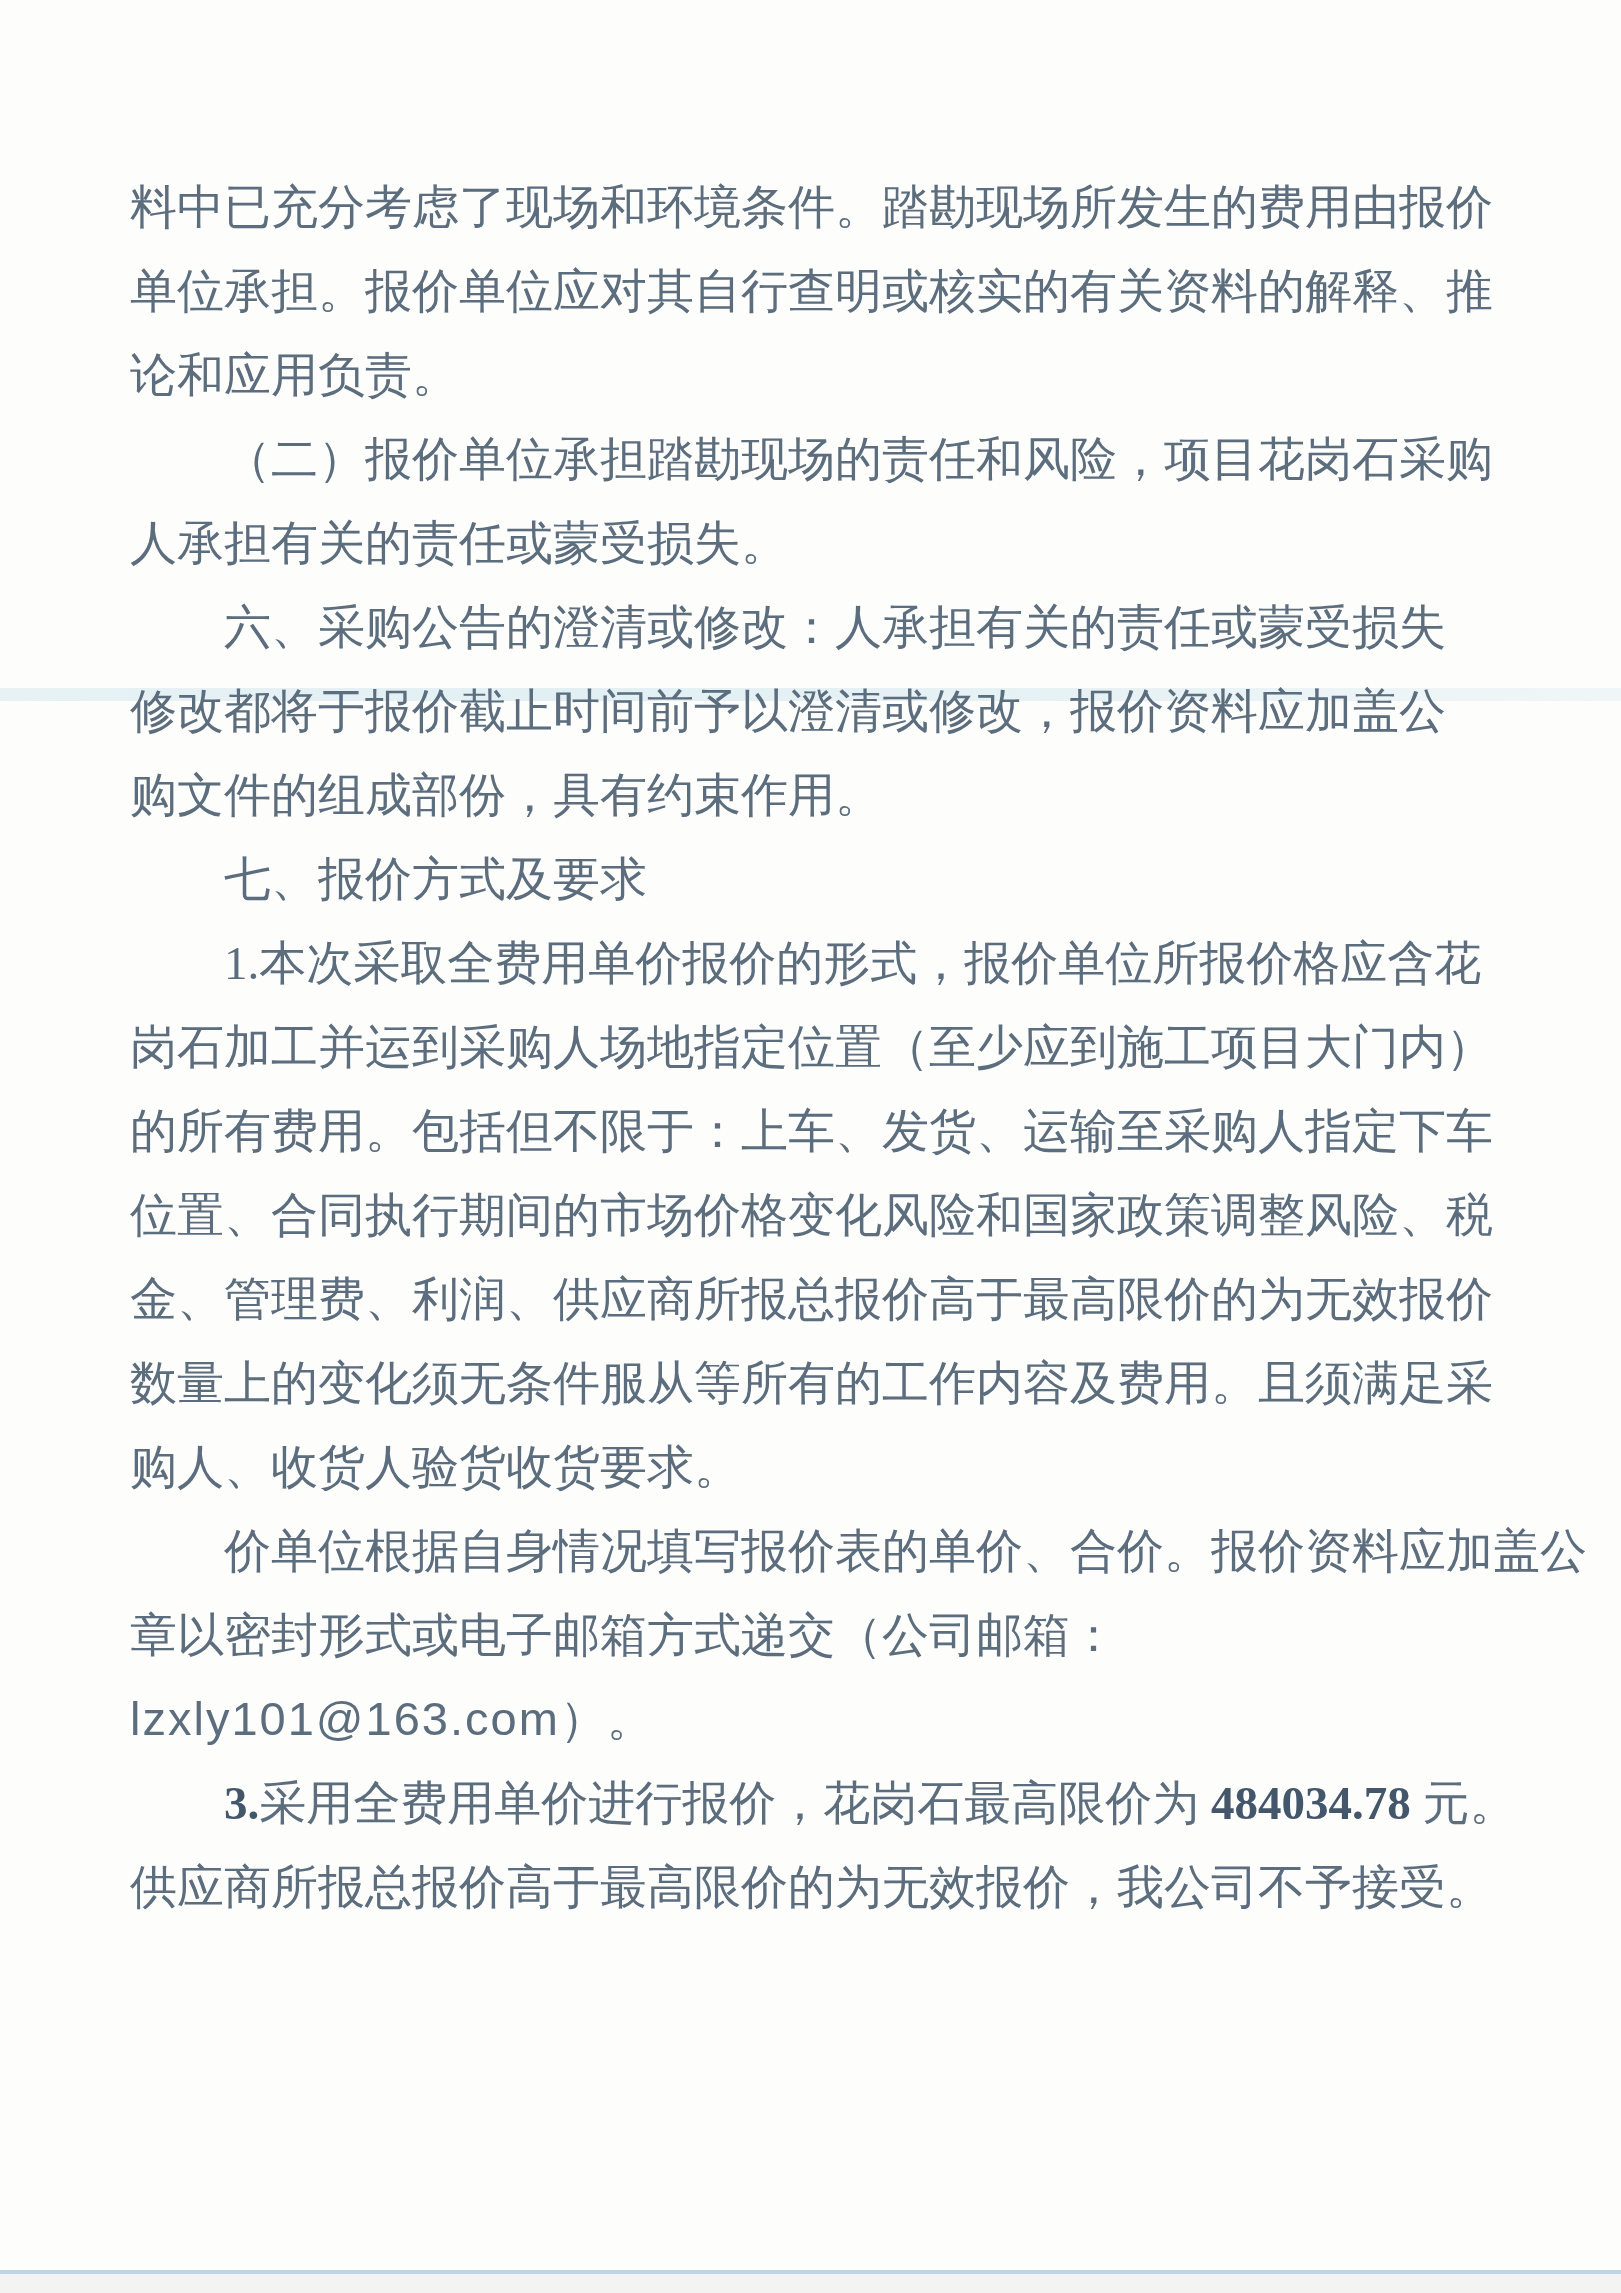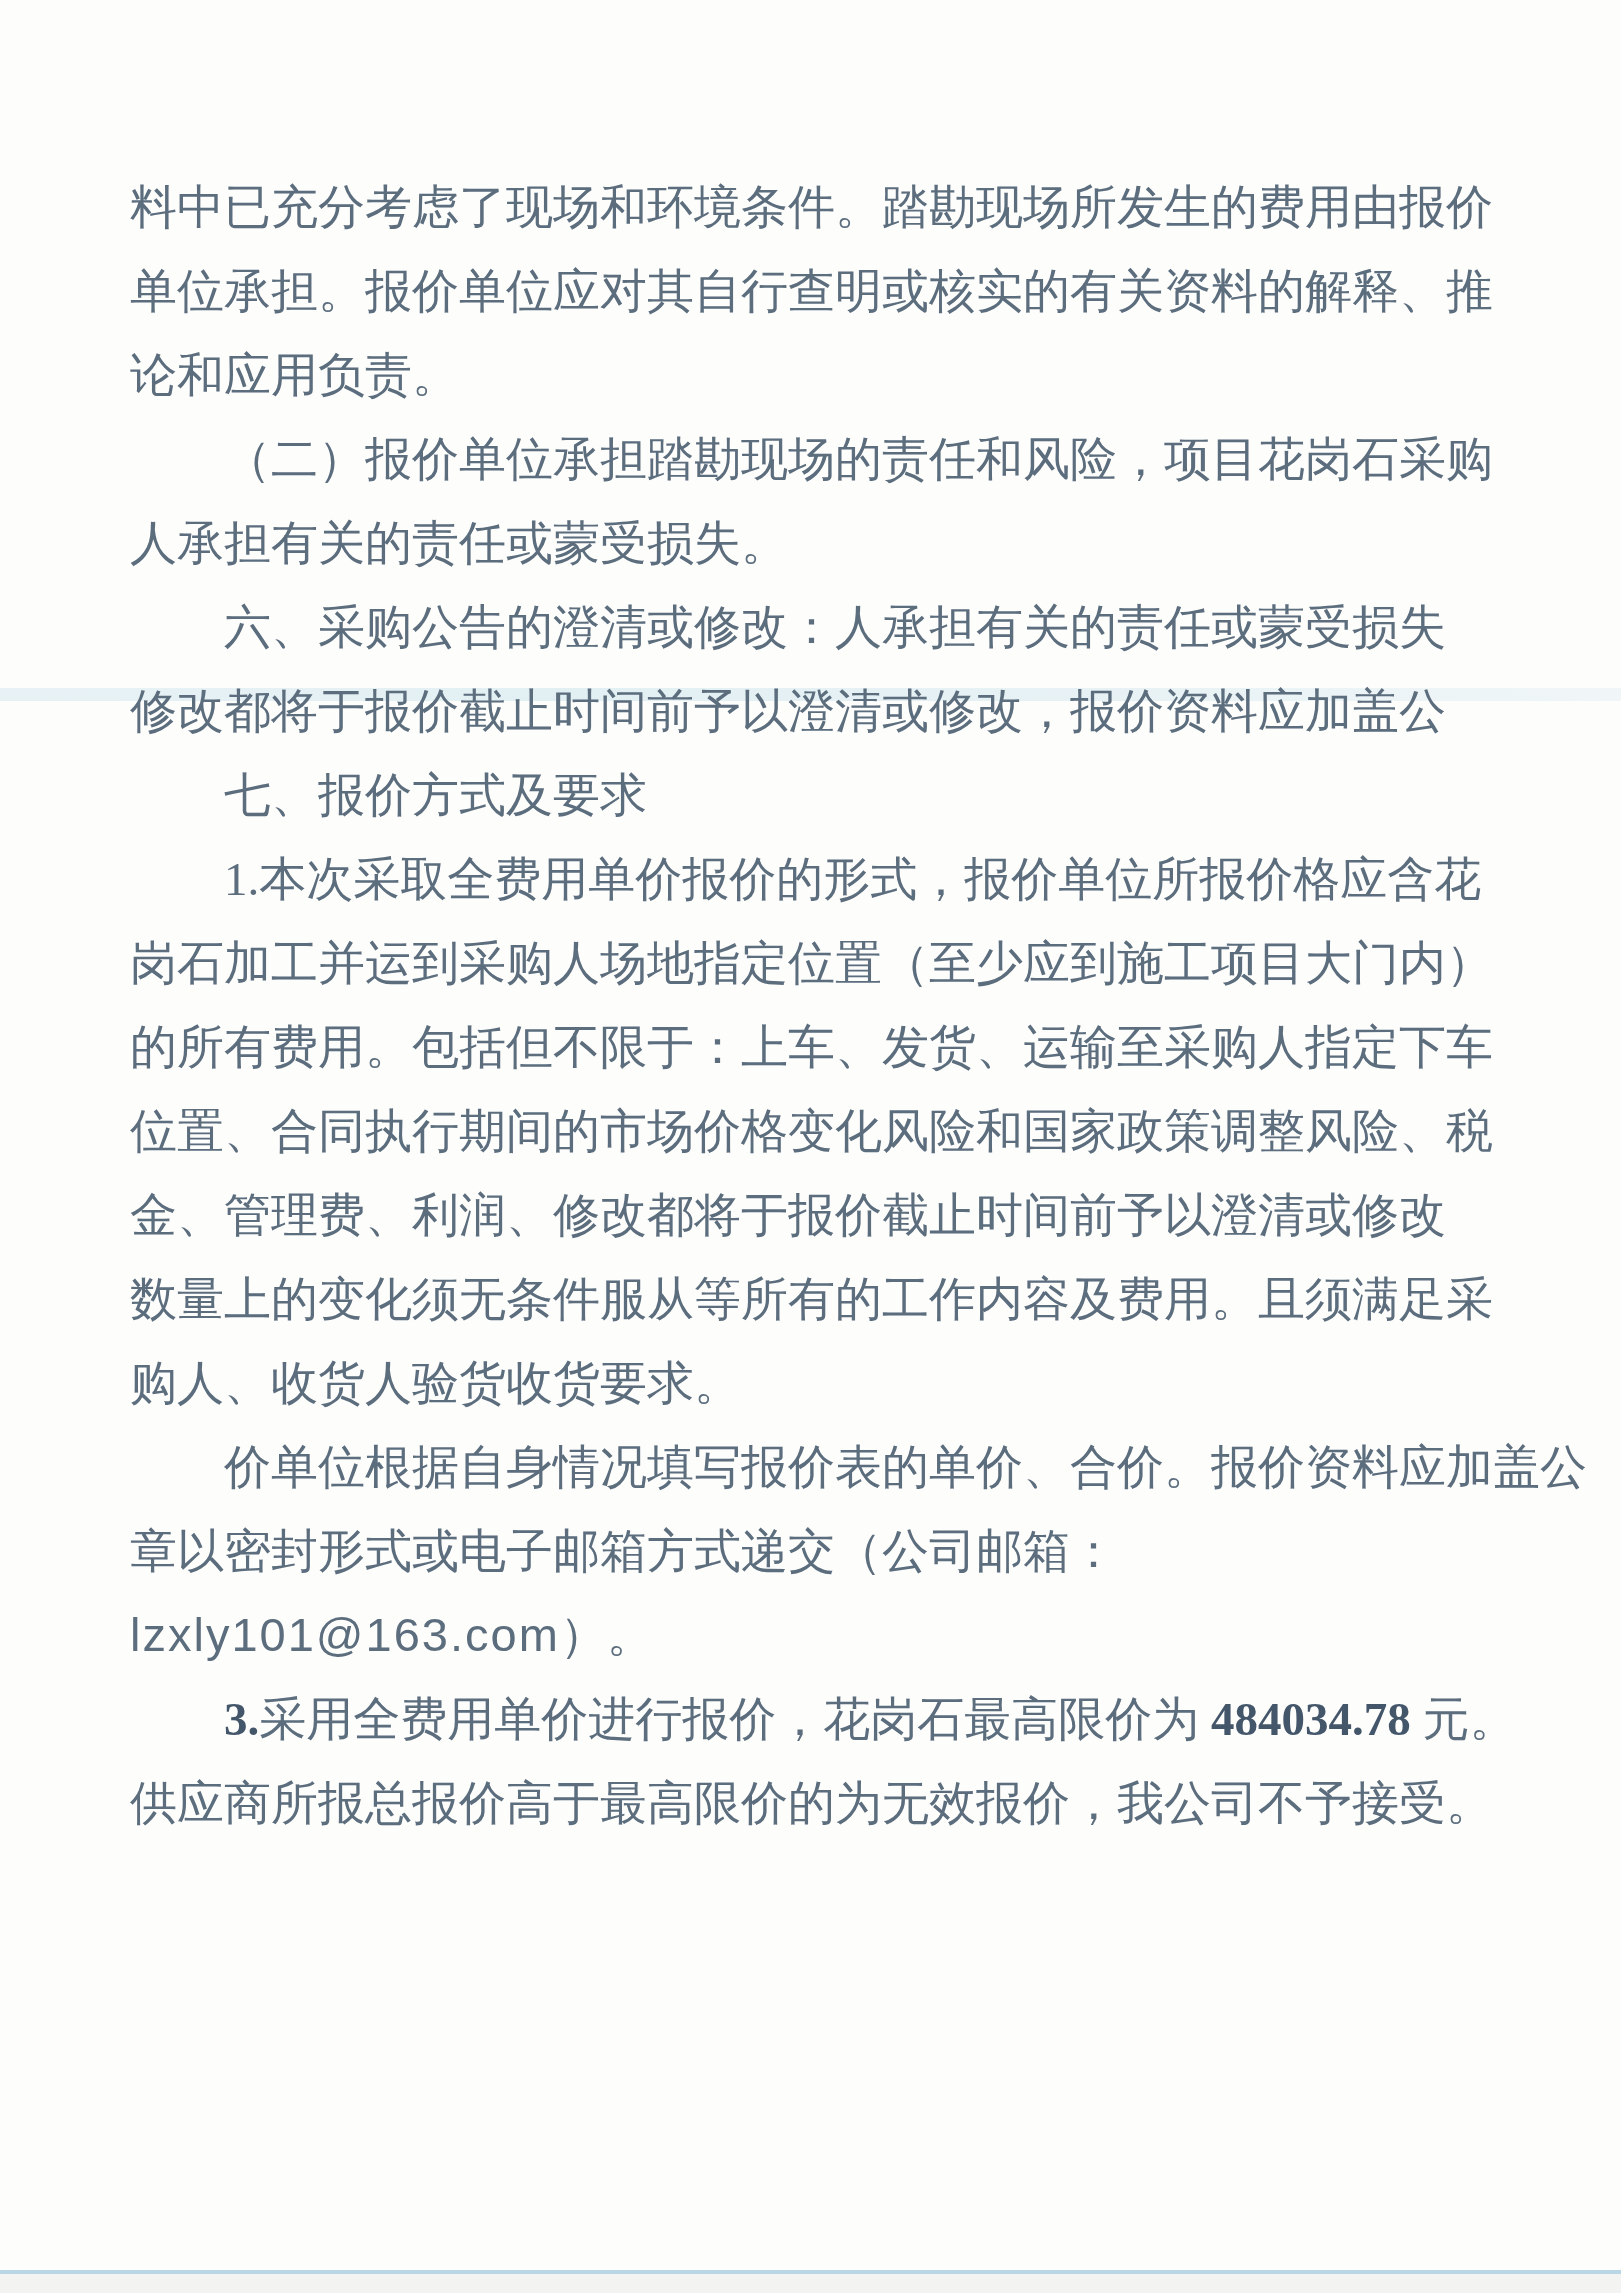--- a/index.html
+++ b/index.html
@@ -69,30 +69,31 @@
         <span class="line"><span class="run">单位承担。报价单位应对其自行查明或核实的有关资料的解释、推</span></span>
         <span class="line"><span class="run">论和应用负责。</span></span>
       </p>
       <p class="para indented">
         <span class="line"><span class="run">（二）报价单位承担踏勘现场的责任和风险，项目花岗石采购</span></span>
         <span class="line"><span class="run">人承担有关的责任或蒙受损失。</span></span>
       </p>
       <p class="para indented">
         <span class="line"><span class="run">六、采购公告的澄清或修改：人承担有关的责任或蒙受损失</span></span>
         <span class="line"><span class="run">修改都将于报价截止时间前予以澄清或修改，报价资料应加盖公</span></span>
+        <span class="line"><span class="run">购文件的组成部份，具有约束作用。</span></span>
       </p>
       <p class="para indented heading">
         <span class="line"><span class="run">七、报价方式及要求</span></span>
       </p>
       <p class="para indented">
         <span class="line"><span class="run">1.本次采取全费用单价报价的形式，报价单位所报价格应含花</span></span>
         <span class="line"><span class="run">岗石加工并运到采购人场地指定位置（至少应到施工项目大门内）</span></span>
         <span class="line"><span class="run">的所有费用。包括但不限于：上车、发货、运输至采购人指定下车</span></span>
         <span class="line"><span class="run">位置、合同执行期间的市场价格变化风险和国家政策调整风险、税</span></span>
-        <span class="line"><span class="run">金、管理费、利润、修改都将于报价截止时间前予以澄清或修改</span></span>
+        <span class="line"><span class="run">金、管理费、利润、供应商所报总报价高于最高限价的为无效报价</span></span>
         <span class="line"><span class="run">数量上的变化须无条件服从等所有的工作内容及费用。且须满足采</span></span>
         <span class="line"><span class="run">购人、收货人验货收货要求。</span></span>
       </p>
       <p class="para indented">
         <span class="line"><span class="run">价单位根据自身情况填写报价表的单价、合价。报价资料应加盖公</span></span>
         <span class="line"><span class="run">章以密封形式或电子邮箱方式递交（公司邮箱：</span></span>
         <span class="line"><span class="run m">lzxly101@163.com</span><span class="run">）。</span></span>
       </p>
       <p class="para indented">
         <span class="line"><span class="run b">3.</span><span class="run">采用全费用单价进行报价，花岗石最高限价为 </span><span class="run b">484034.78</span><span class="run"> 元。</span></span>

